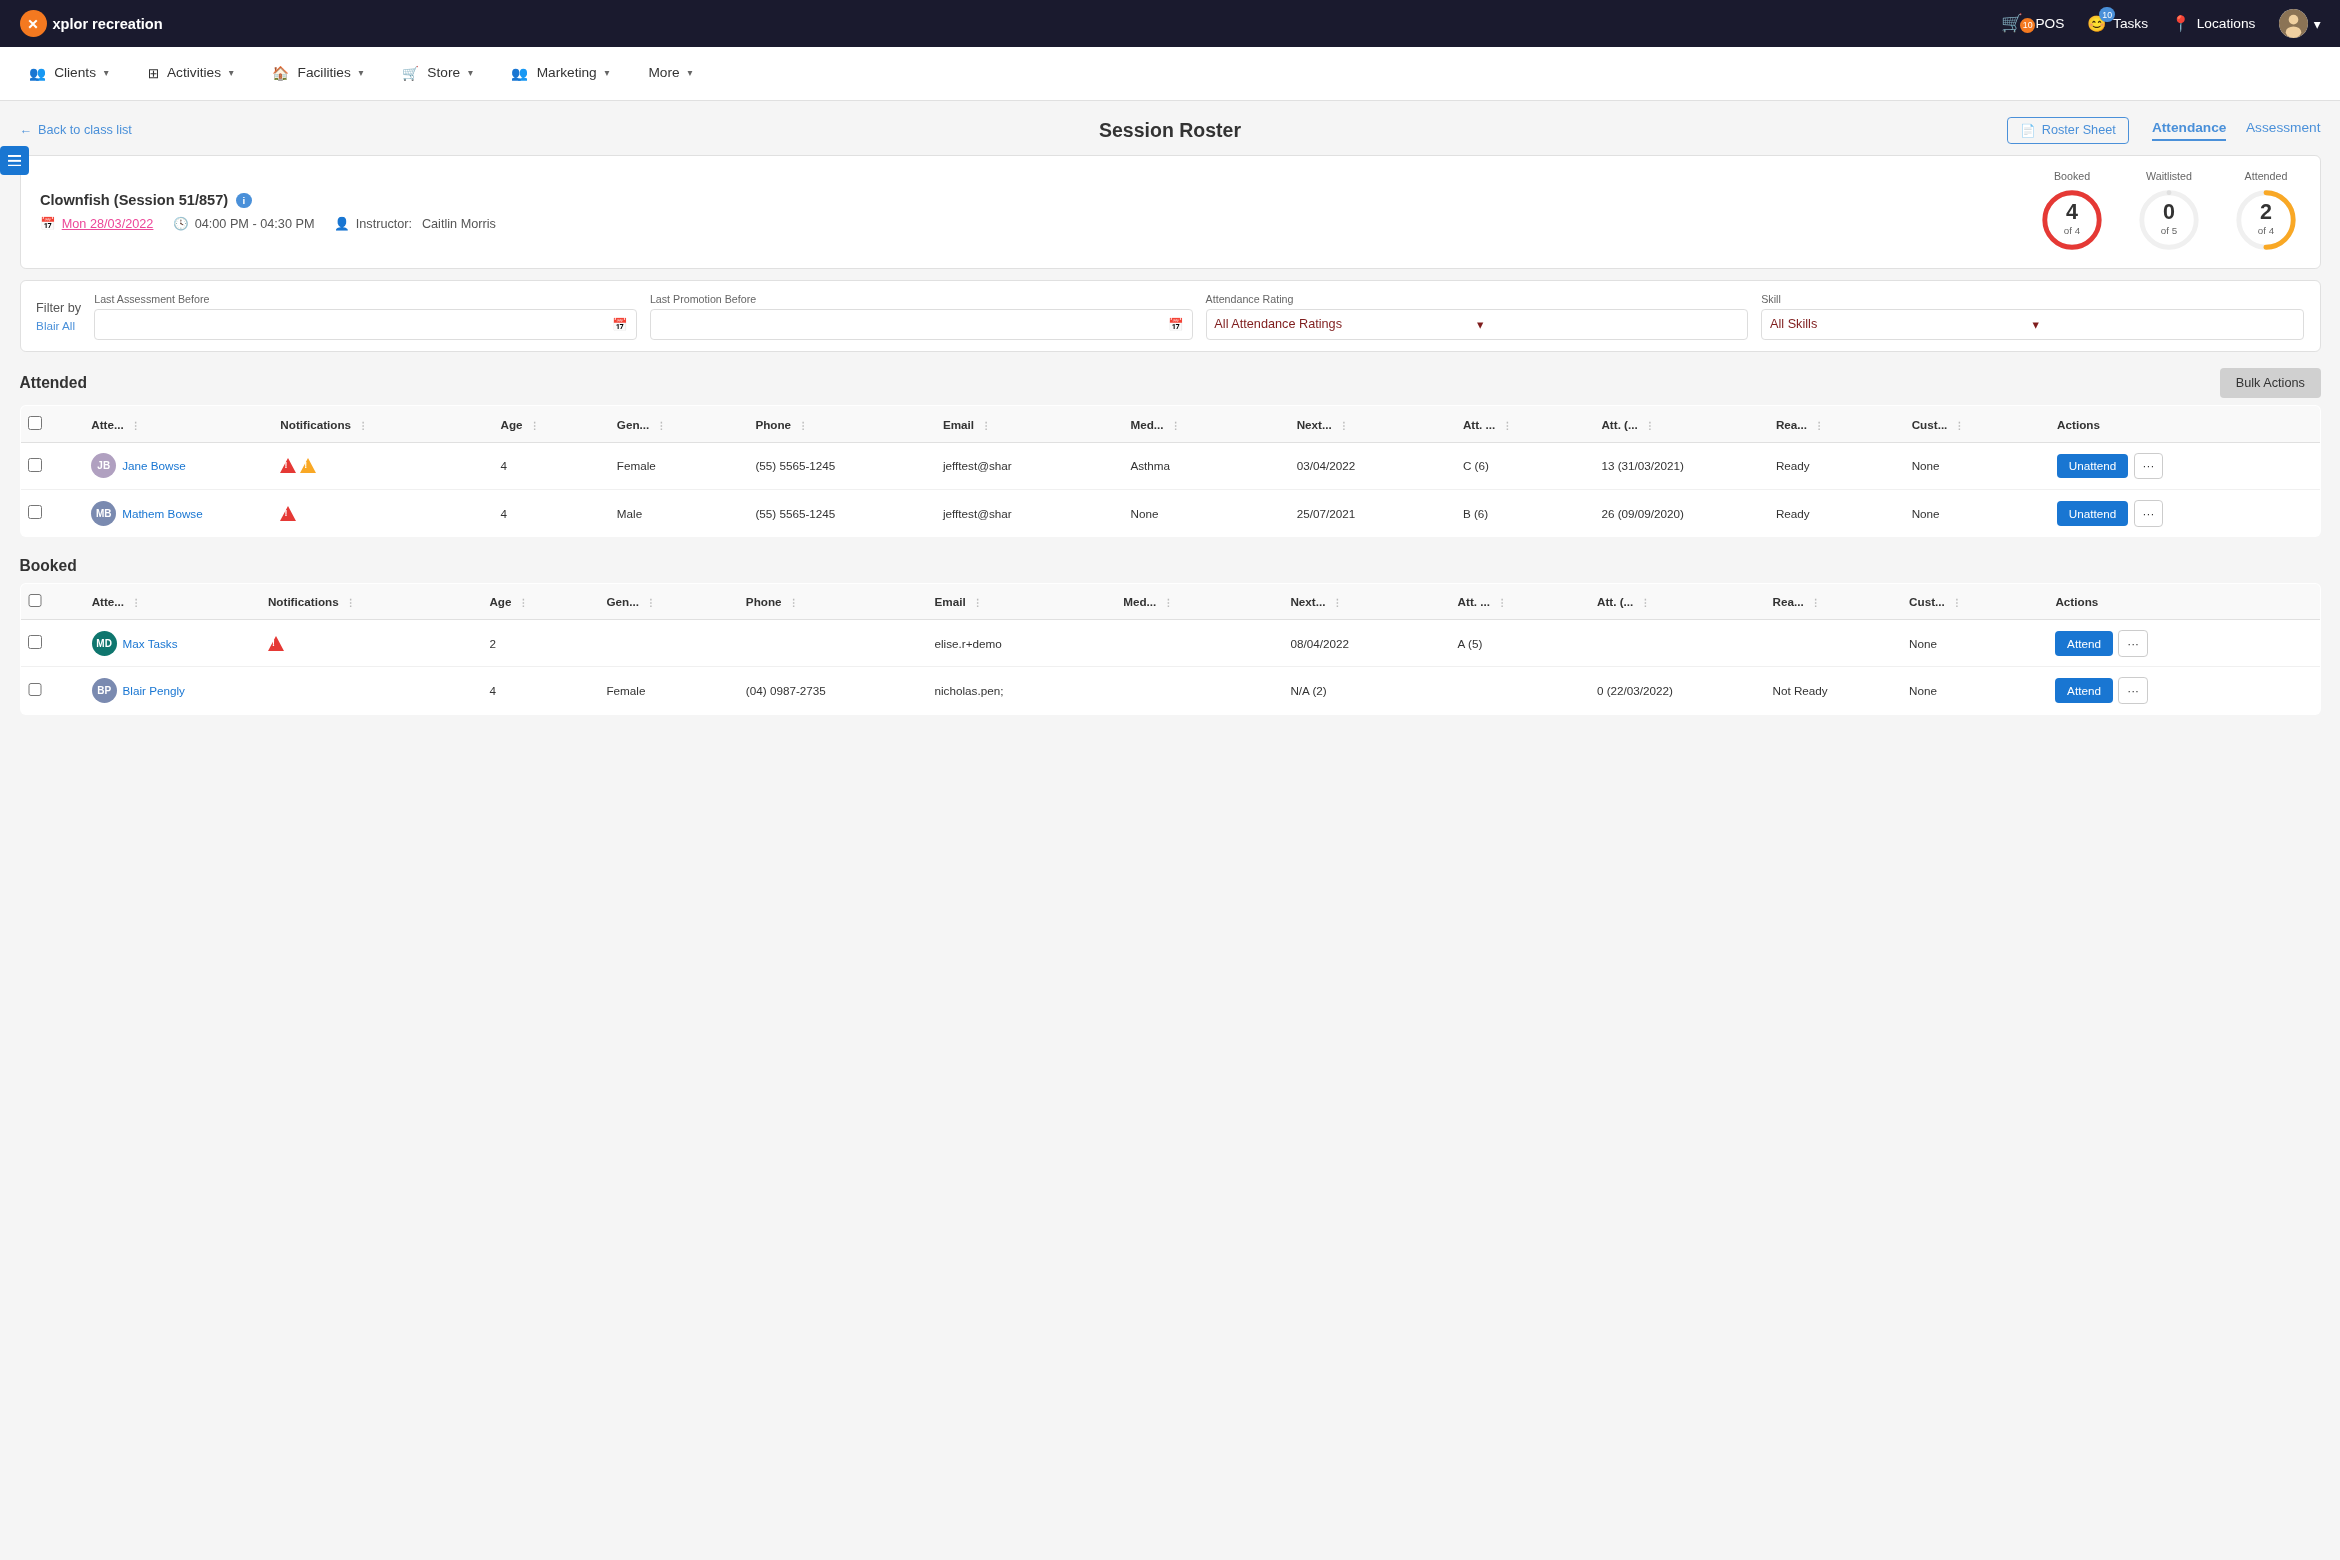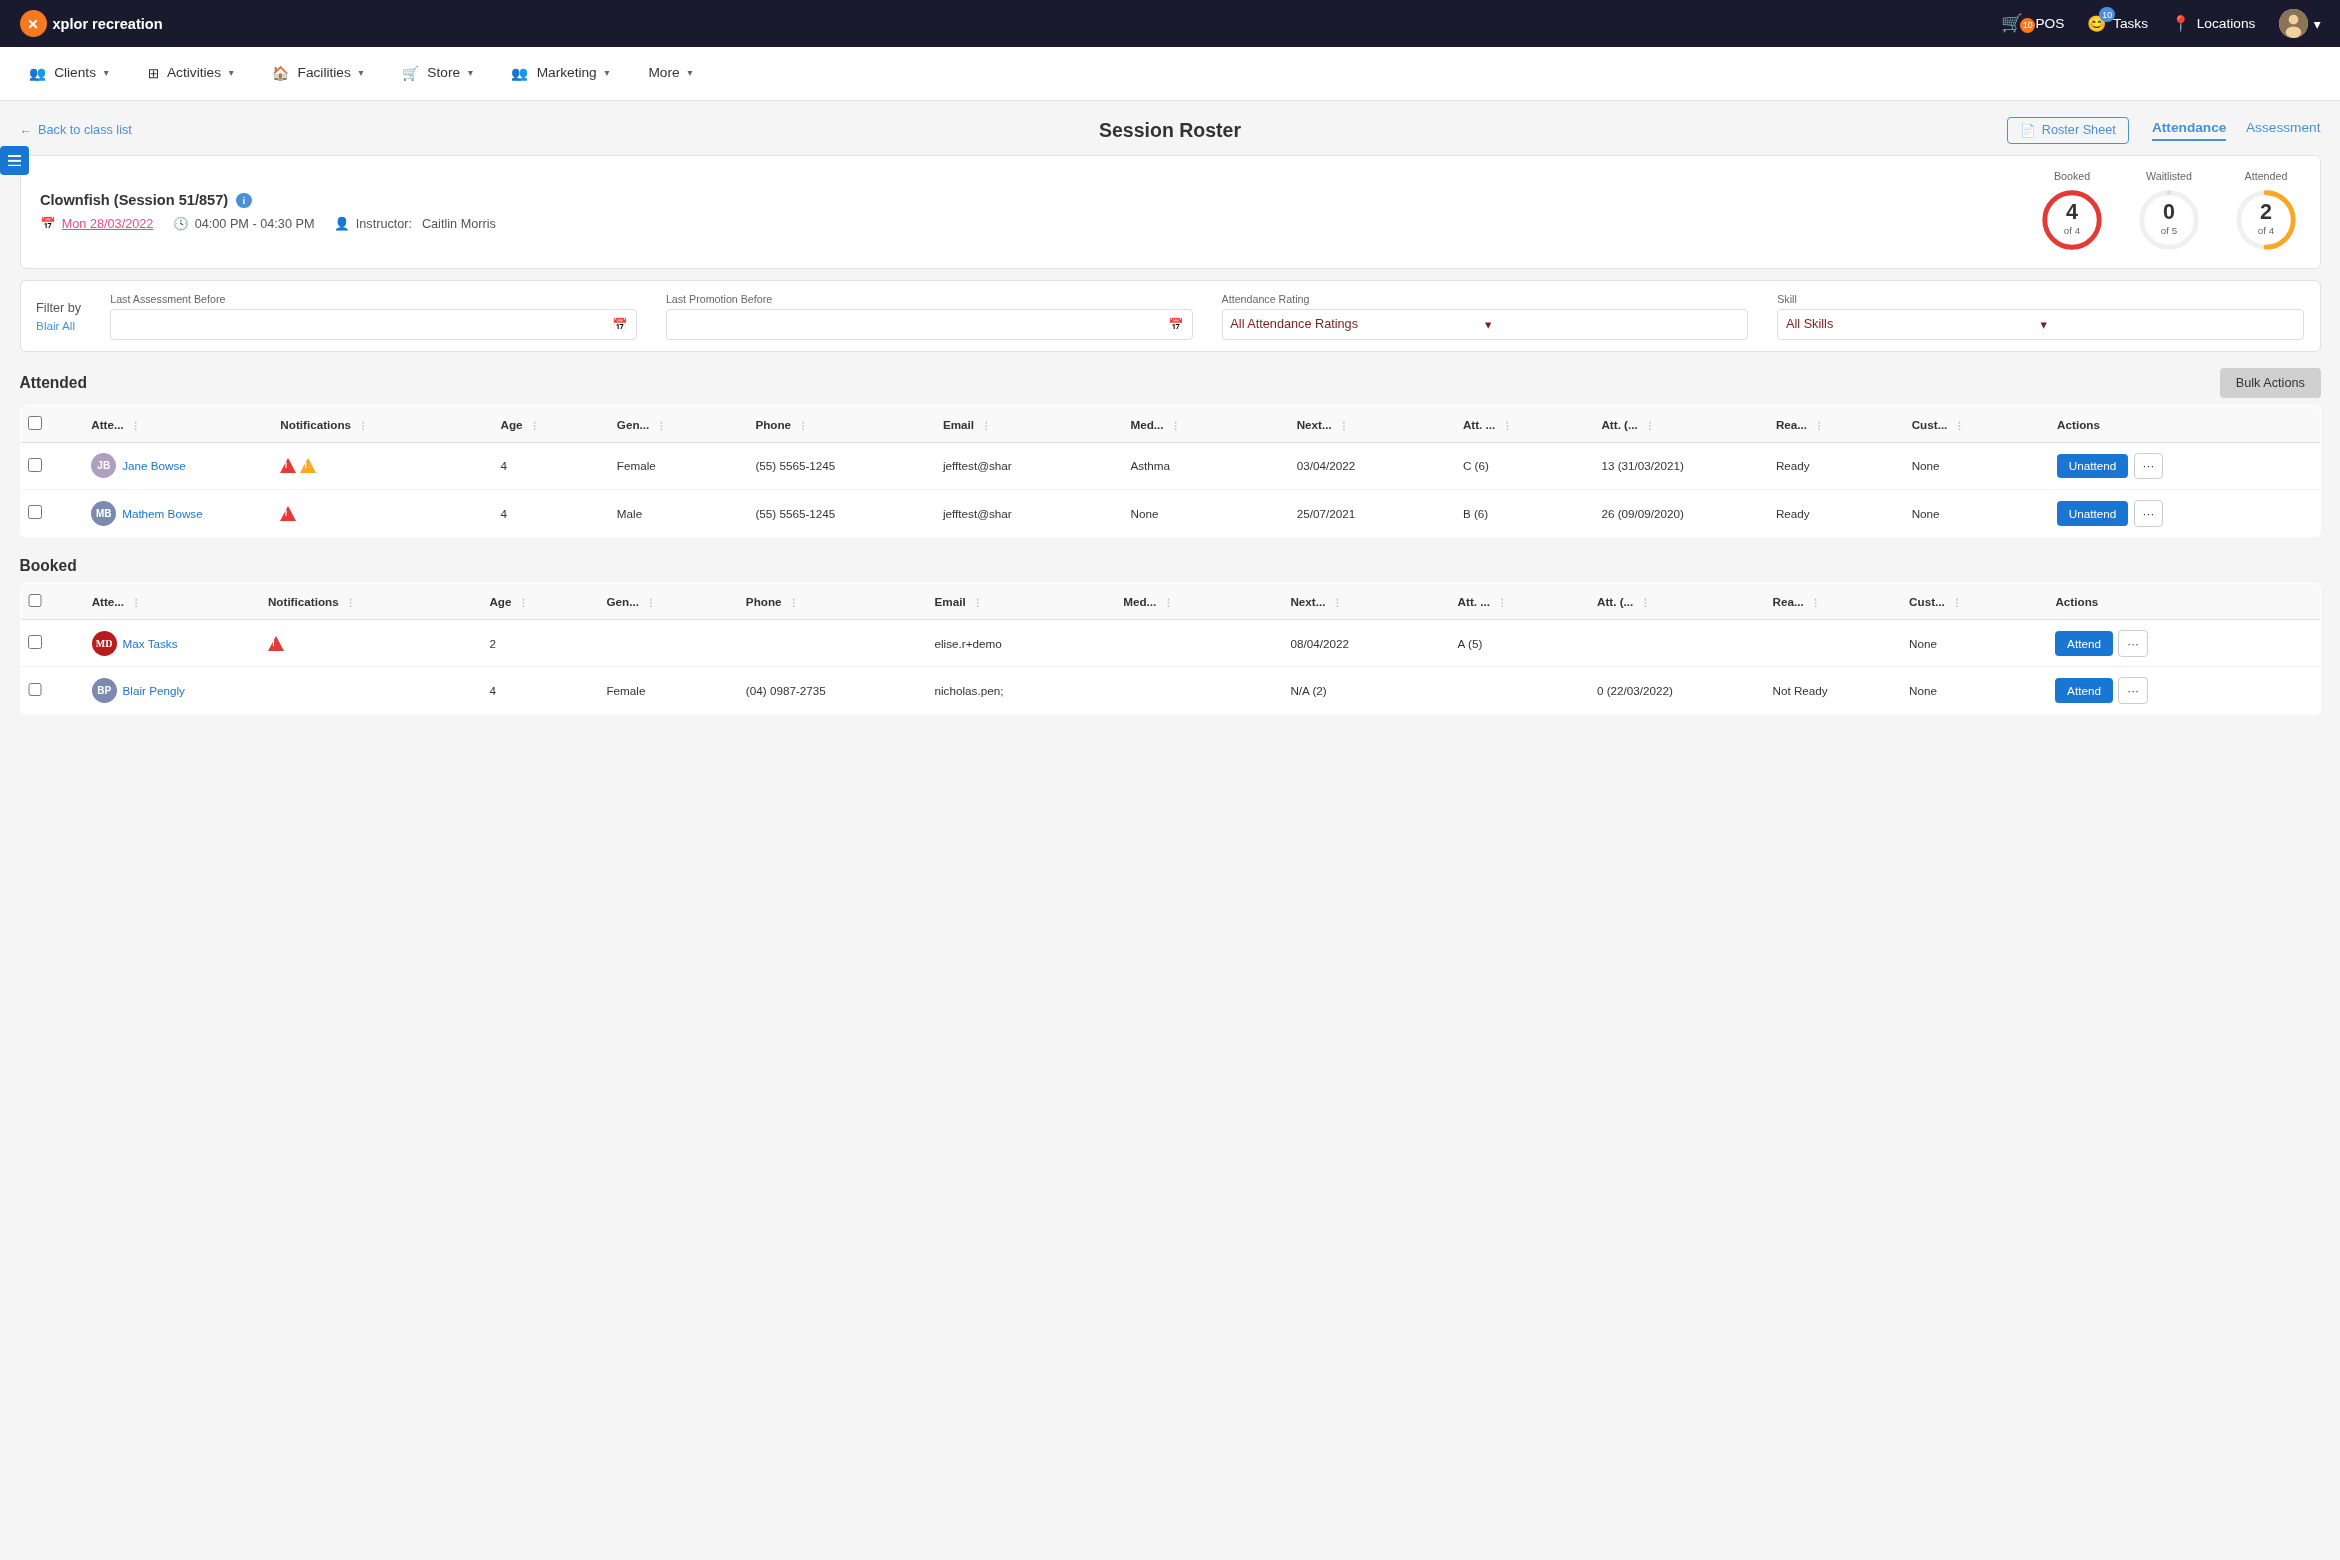--- a/index.html
+++ b/index.html
@@ -159,21 +159,21 @@
       font-size: 9.8px; color: #666;
     }
 
     
     .filter-bar {
       background: white;
       border: 1px solid #e0e0e0;
       border-radius: 5.9px;
       padding: 11.7px 15.6px;
       margin-bottom: 15.6px;
-      display: flex; align-items: center; gap: 29px;
+      display: flex; align-items: center; gap: 13px;
     }
     .filter-by-label { font-size: 12.7px; color: #555; }
     .reset-all { color: #4a90d9; font-size: 11.7px; cursor: pointer; }
     .filter-group { display: flex; flex-direction: column; gap: 3.9px; flex: 1; }
     .filter-label { font-size: 10.7px; color: #666; }
     .filter-input {
       display: flex; align-items: center;
       border: 1px solid #ddd; border-radius: 3.9px;
       padding: 3.9px 7.8px; background: white;
       height: 31px;
@@ -609,21 +609,21 @@
         <th class="col-rea">Rea... <span class="col-handle">⋮</span></th>
         <th class="col-cust">Cust... <span class="col-handle">⋮</span></th>
         <th class="col-actions">Actions</th>
       </tr>
     </thead>
     <tbody id="booked-tbody">
     <tr>
           <td><input type="checkbox" class="cb" style=""></td>
           <td>
             <div class="attendee-name">
-              <div class="attendee-avatar" style="background: #b91c1c; font-family: Liberation Serif, serif;">MD</div>
+              <div class="attendee-avatar" style="background: #0f766e;">MD</div>
               <span style="cursor: pointer; color: rgb(25, 118, 210);">Max Tasks</span>
             </div>
           </td>
           <td>
             <div class="notif-icons">
               <div style="display: inline-block; width: 0px; height: 0px; border-left: 8.8px solid transparent; border-right: 8.8px solid transparent; border-bottom: 15.6px solid rgb(229, 57, 53); position: relative; cursor: pointer;">
                 <span style="position: absolute; top: 2px; left: -3.9px; color: white; font-size: 8.8px; font-weight: bold;">!</span>
               </div>
             </div>
           </td>

